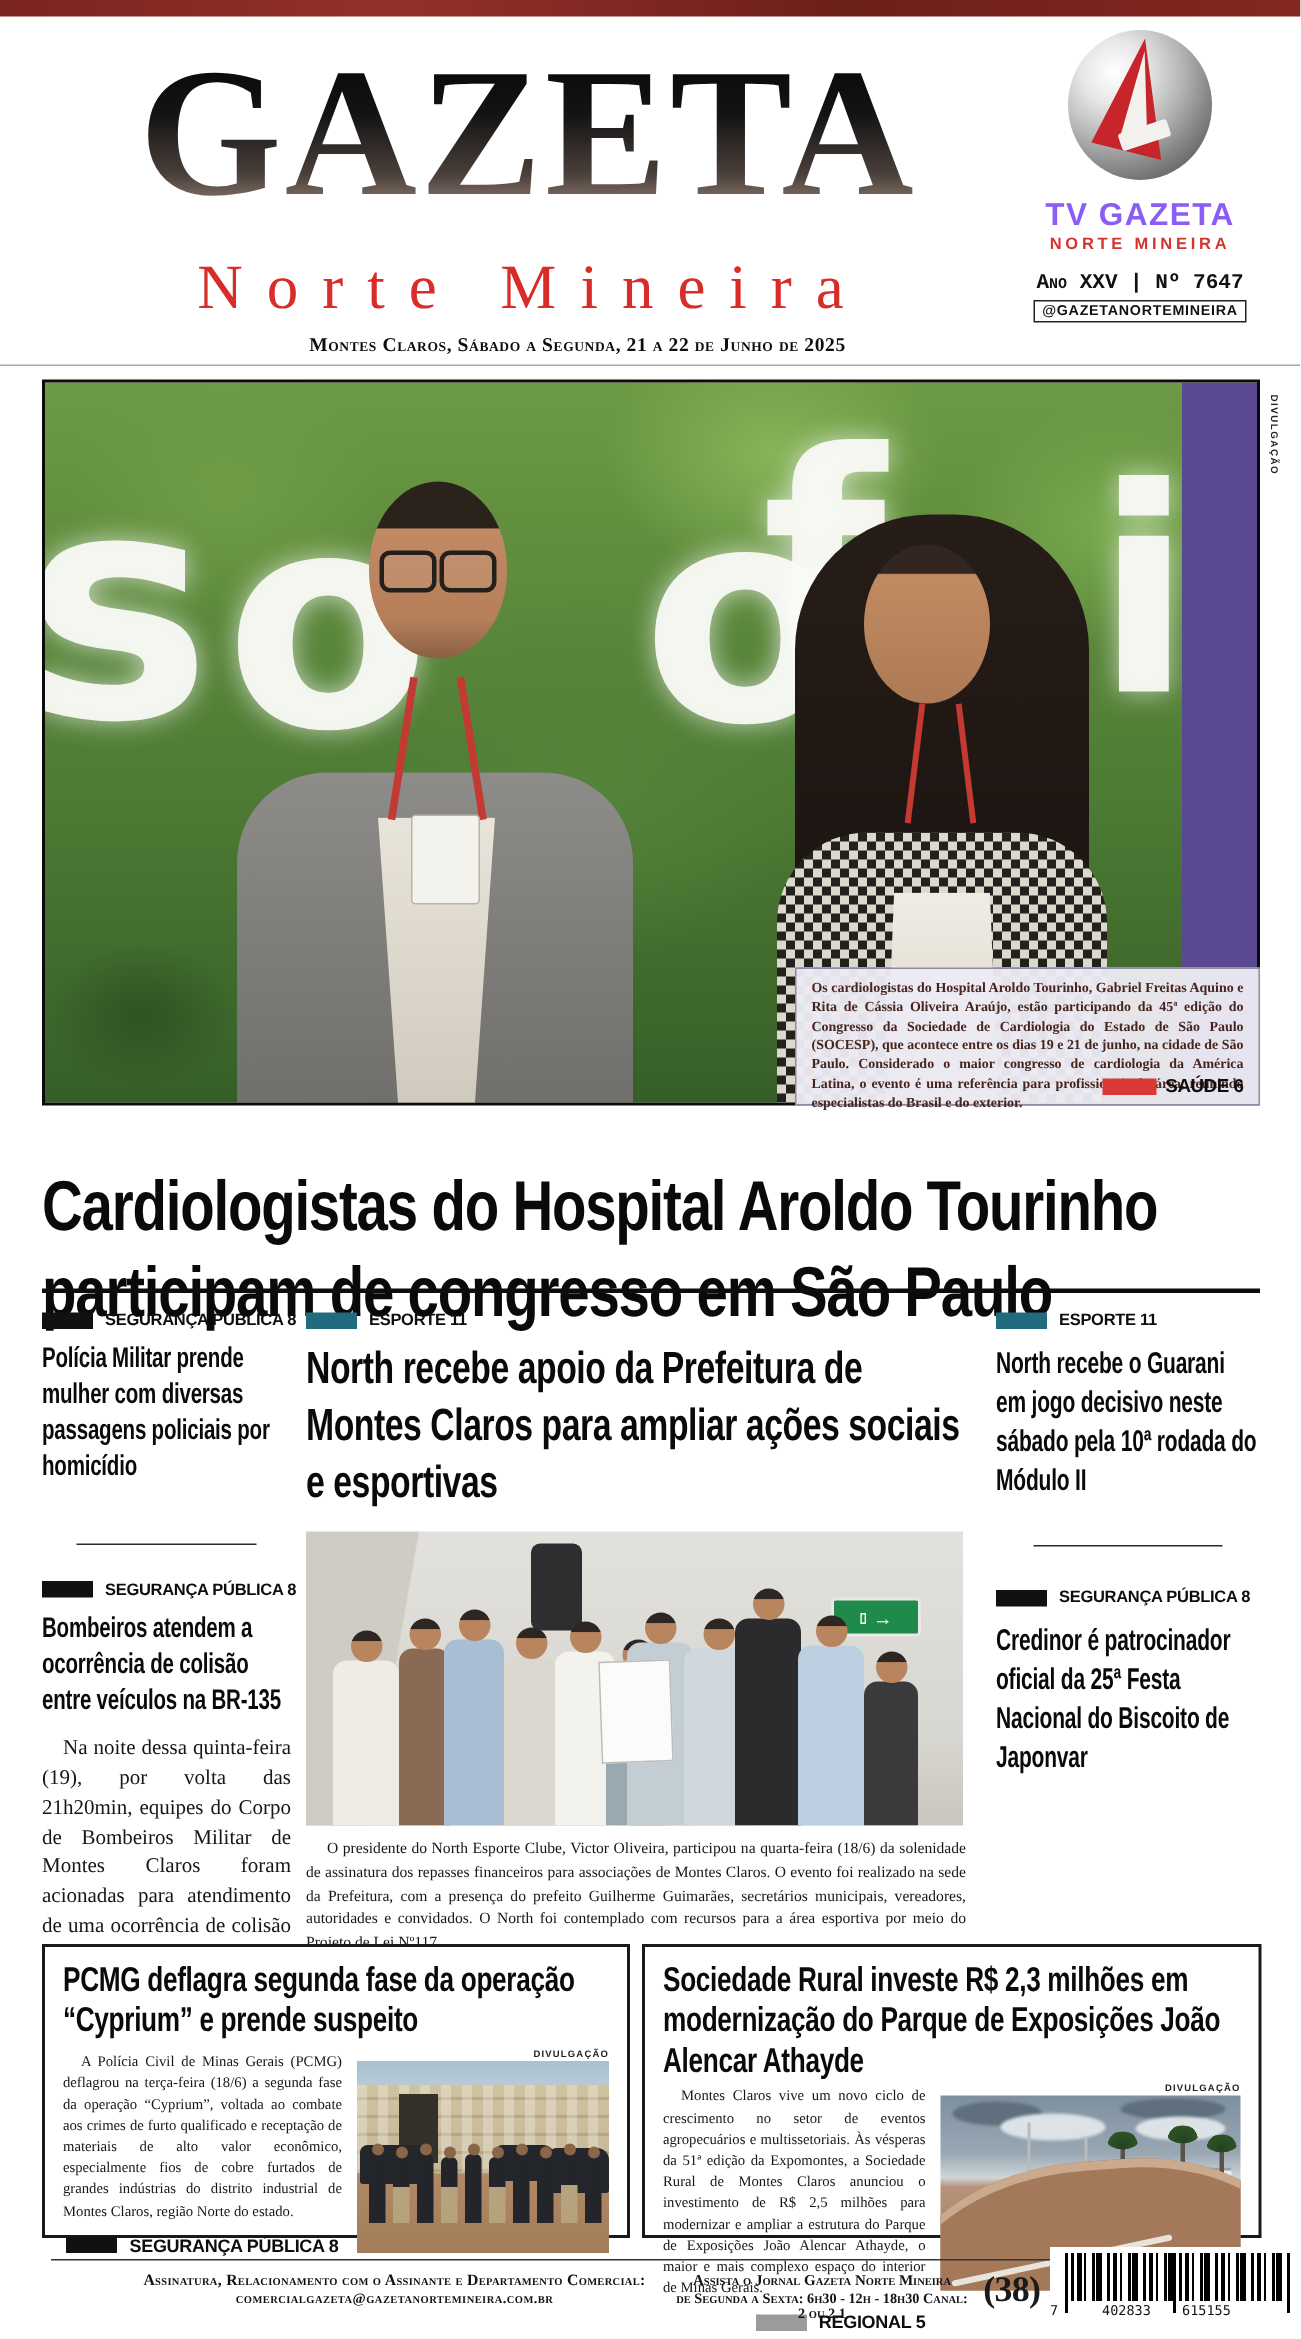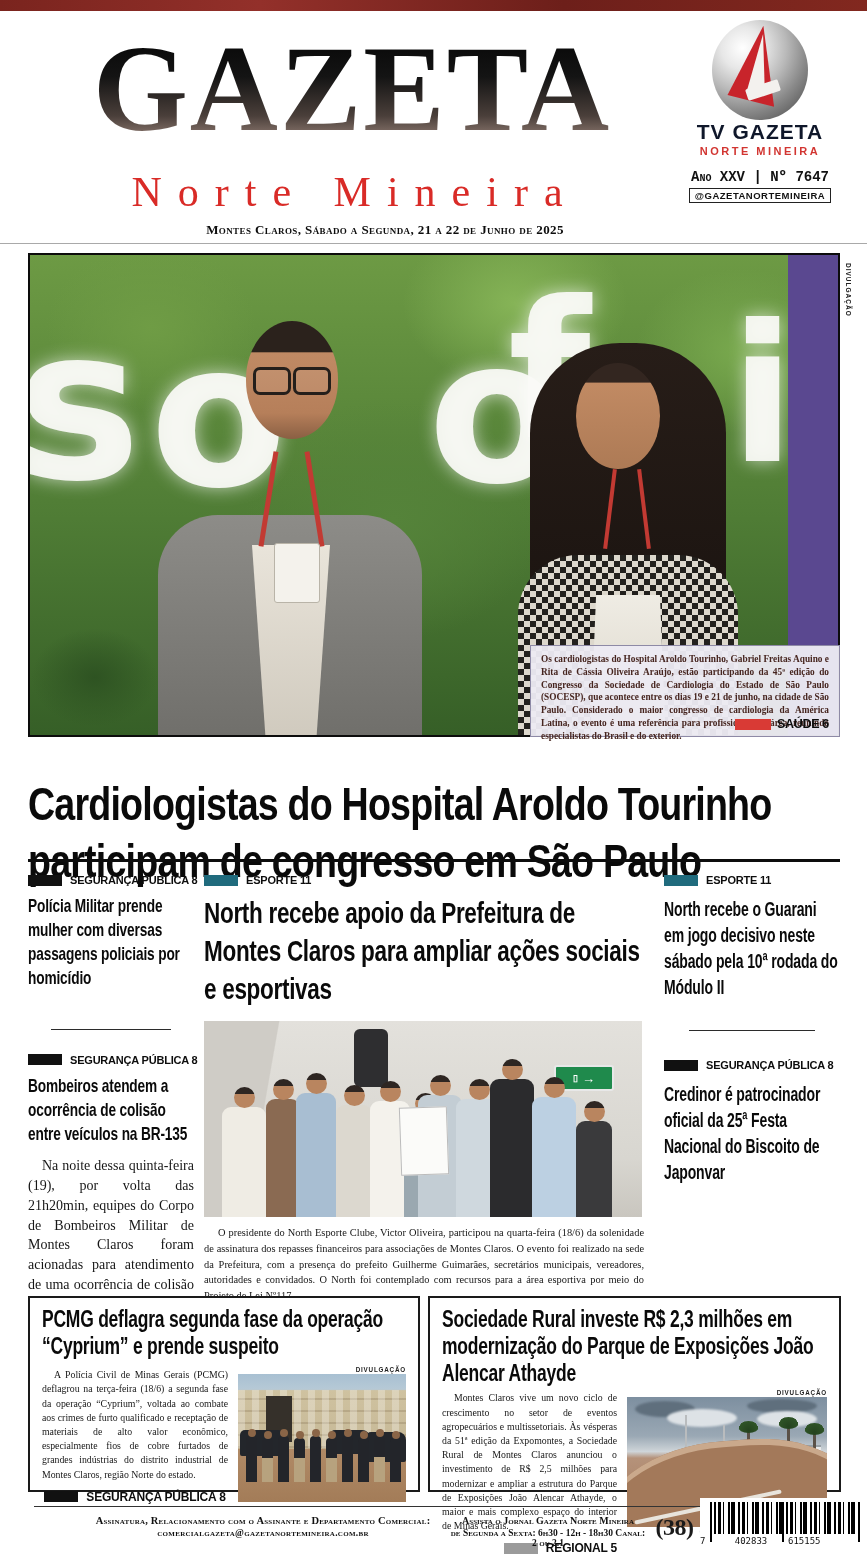--- a/index.html
+++ b/index.html
@@ -28,21 +28,21 @@
     background:radial-gradient(circle at 32% 28%,#ffffff 0%,#e7e7e7 22%,#b9b9b9 45%,#8a8a8a 65%,#5f5f5f 85%,#474747 100%);
     position:relative;overflow:hidden;}
   .sail-a{position:absolute;left:24px;top:6px;width:0;height:0;
     border-left:18px solid transparent;border-right:30px solid transparent;
     border-bottom:76px solid #c8242b;transform:rotate(14deg);}
   .sail-b{position:absolute;left:40px;top:14px;width:0;height:0;
     border-left:6px solid transparent;border-right:12px solid transparent;
     border-bottom:58px solid #f3f1ee;transform:rotate(10deg);}
   .sail-c{position:absolute;left:34px;top:64px;width:34px;height:12px;background:#f3f1ee;
     transform:rotate(-18deg);border-radius:2px;}
-  .tv-name{font-size:21px;font-weight:700;color:#0f172a;letter-spacing:1px;margin-top:0;}
+  .tv-name{font-size:21px;font-weight:700;color:#8b5cf6;letter-spacing:1px;margin-top:12px;}
   .tv-sub{font-size:11px;font-weight:700;color:#d23531;letter-spacing:2.5px;margin-top:1px;}
   .edition{font-family:Liberation Mono, monospace;font-variant:small-caps;font-weight:700;
     font-size:14px;margin-top:12px;color:#111;}
   .social{display:inline-block;margin-top:3px;padding:1px 5px;border:1px solid #222;
     font-size:9.5px;font-weight:700;letter-spacing:.5px;color:#111;}
   .header-rule{left:0;top:243px;width:867px;height:1px;background:#a9a9a9;}
 
   
   .hero{left:28px;top:253px;width:808px;height:480px;border:2px solid #0c0c0c;
     overflow:hidden;

